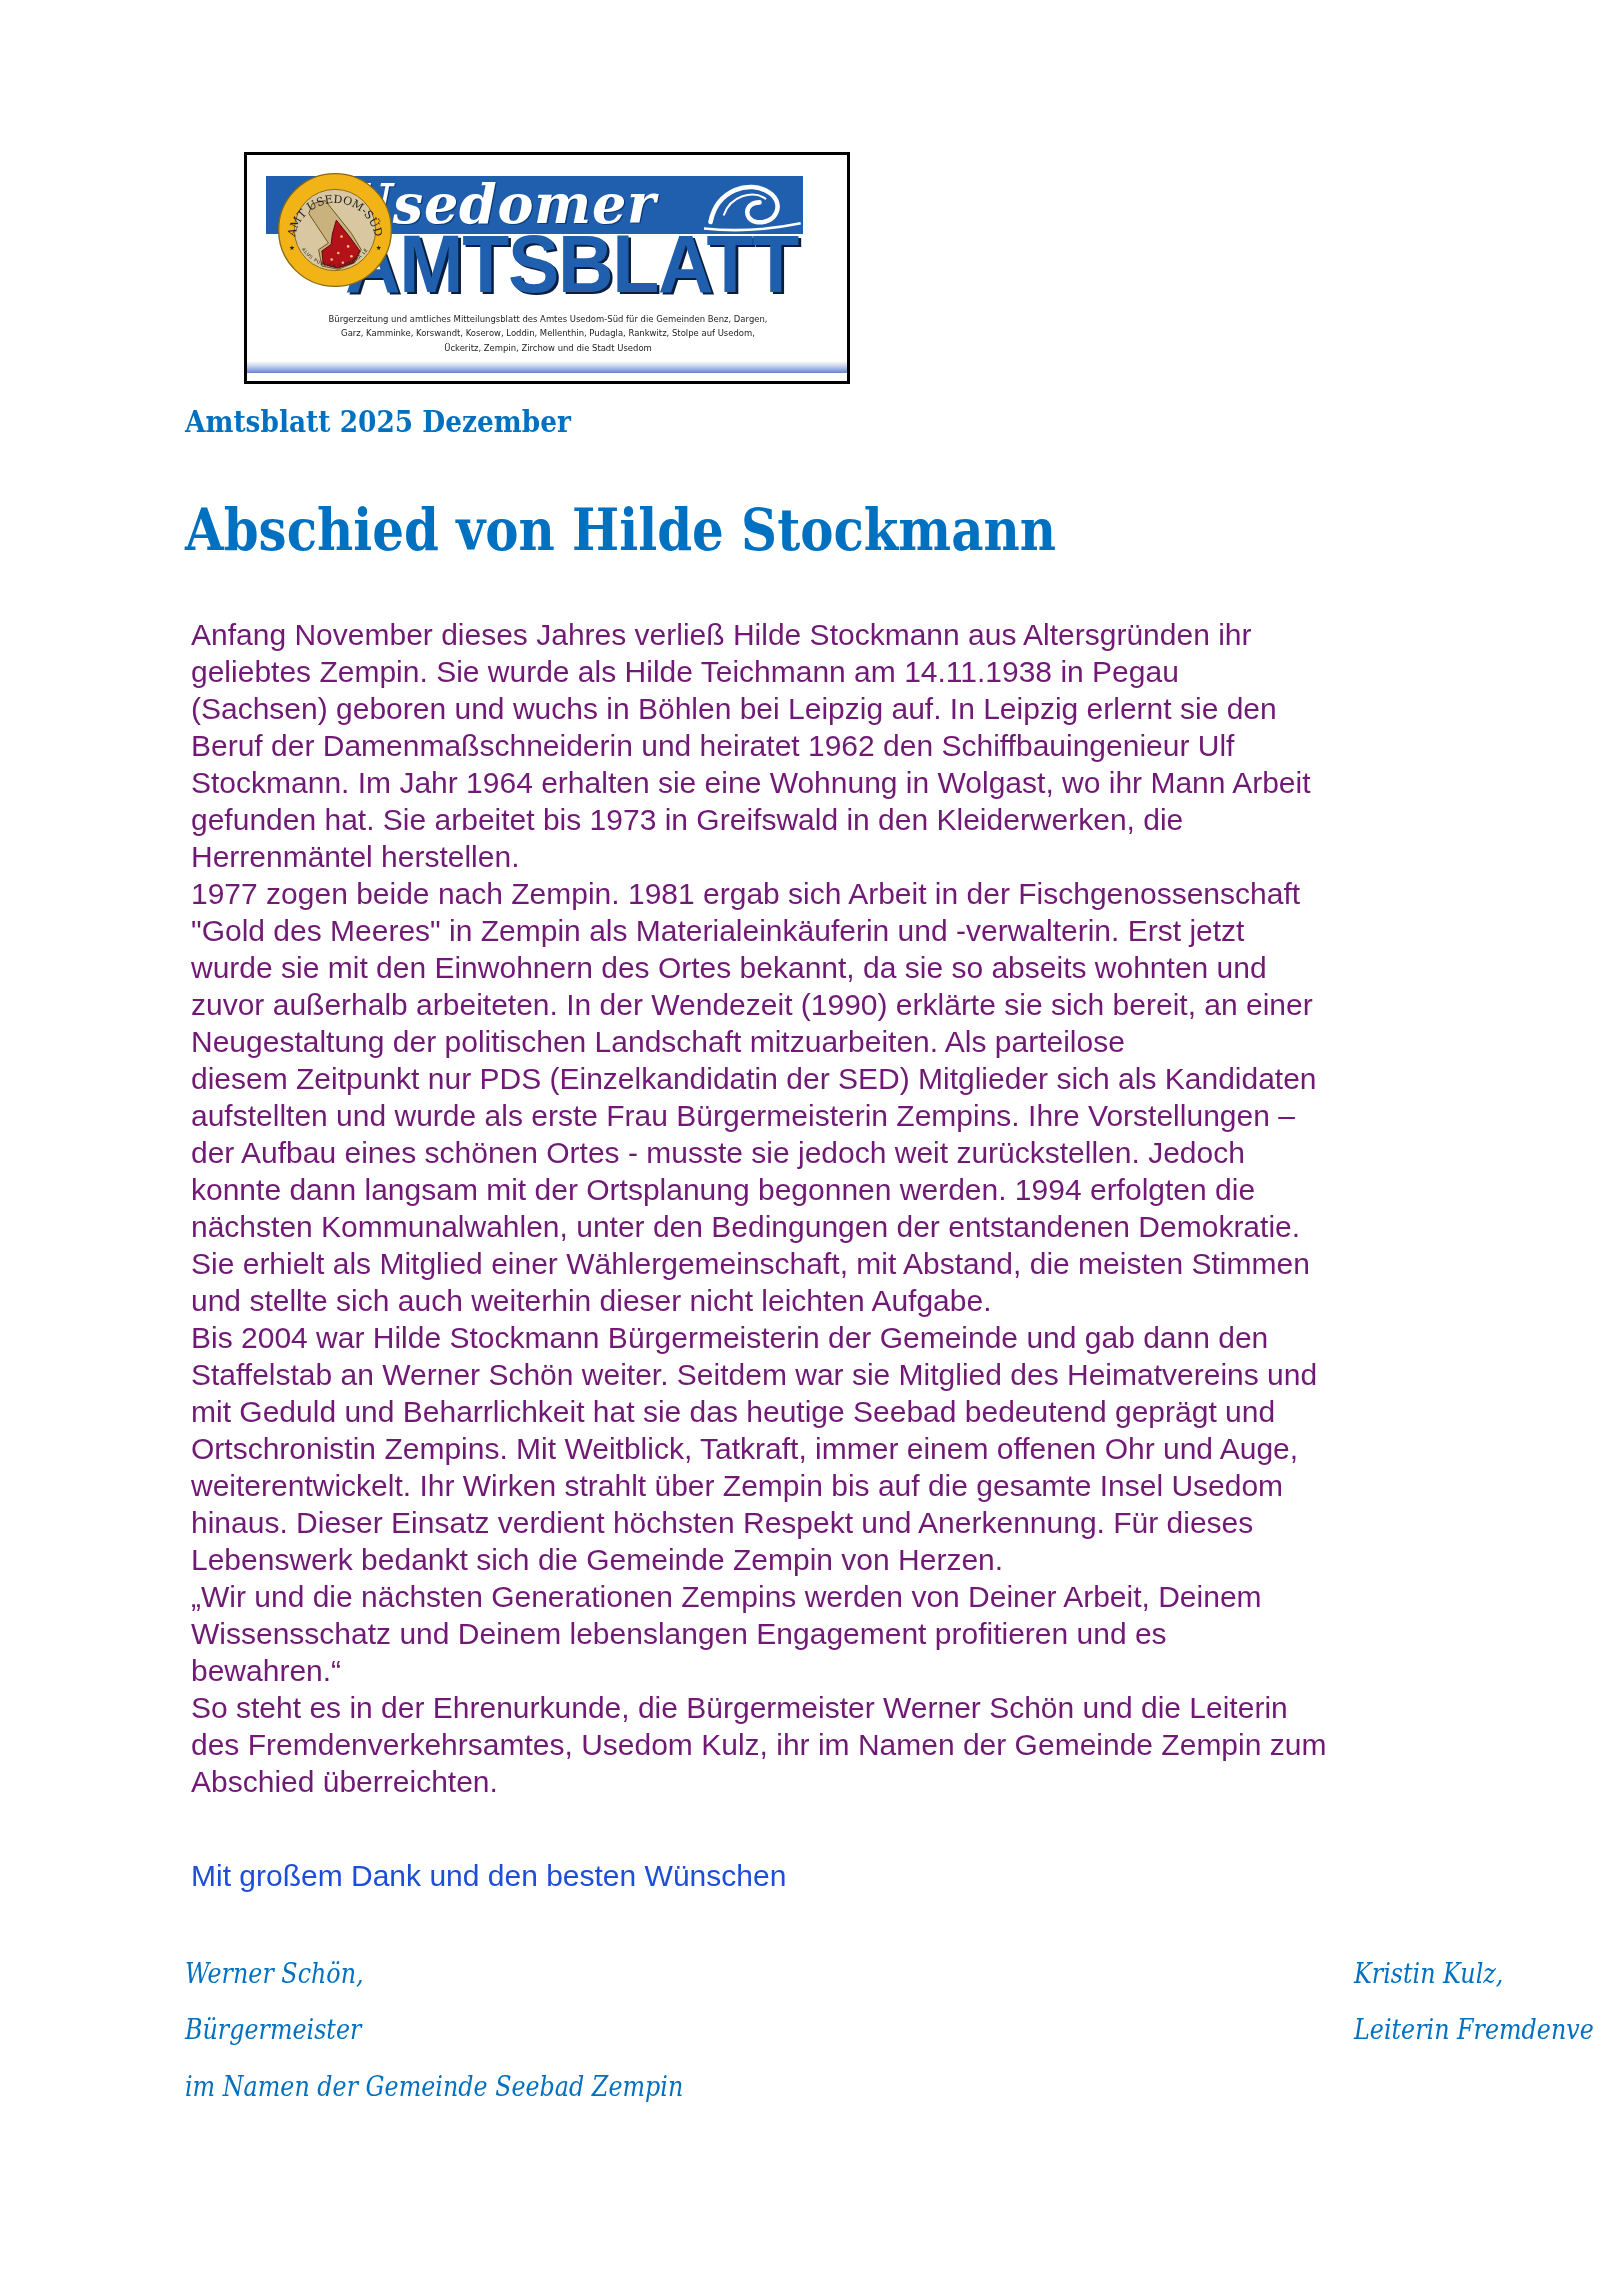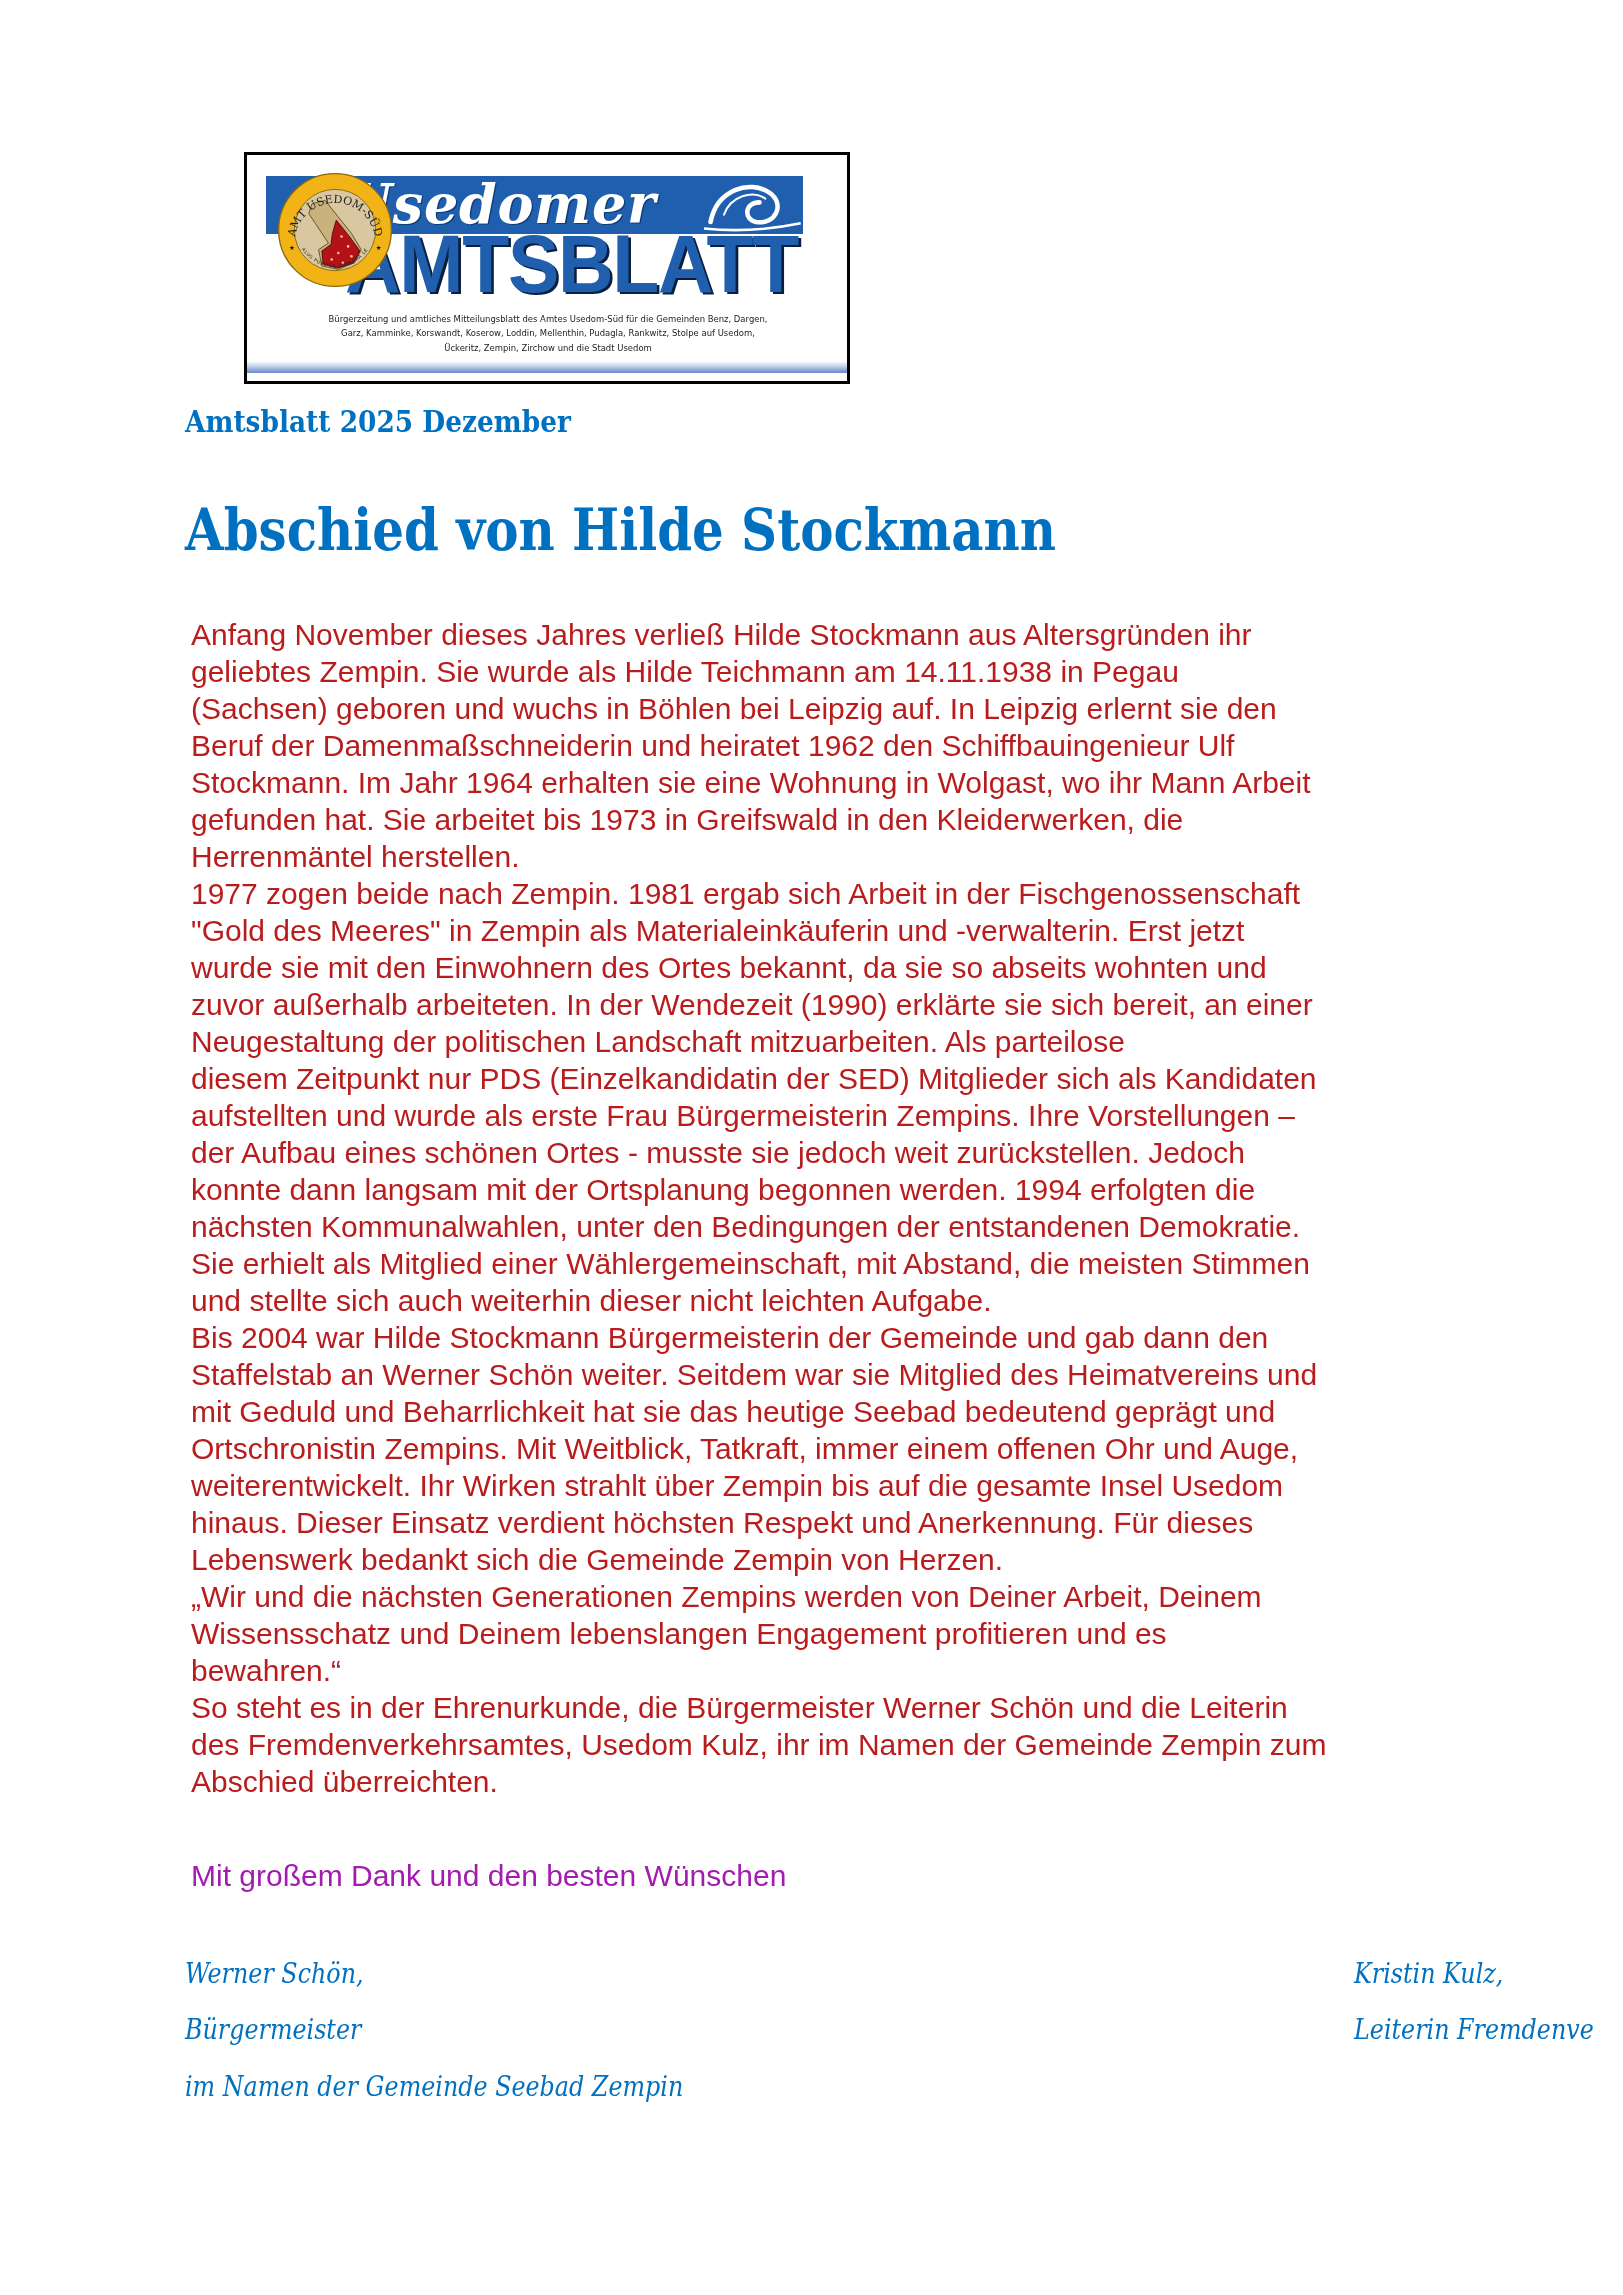--- a/index.html
+++ b/index.html
@@ -58,27 +58,27 @@
     font-family: "DejaVu Serif", serif; font-weight: bold;
     font-size: 58px; color: #0070c0;
     transform: scaleX(0.86); transform-origin: left center;
     white-space: nowrap;
   }
 
   
   .body-text {
     position: absolute; left: 191px; top: 616px; width: 1263px;
     font-family: "Liberation Sans", sans-serif; font-size: 30px;
-    line-height: 37px; color: #b91c1c;
+    line-height: 37px; color: #701a75;
   }
   .body-line { display: block; white-space: nowrap; }
   .closing {
     position: absolute; left: 191px; top: 1857px;
     font-family: "Liberation Sans", sans-serif; font-size: 30px;
-    line-height: 37px; color: #a21caf; white-space: nowrap;
+    line-height: 37px; color: #1d4ed8; white-space: nowrap;
   }
 
   
   .sig {
     position: absolute; font-family: "DejaVu Serif", serif; font-style: italic;
     font-size: 28px; color: #0070c0; white-space: nowrap;
     transform: scaleX(0.85); transform-origin: left center;
   }
 </style>
 </head>

